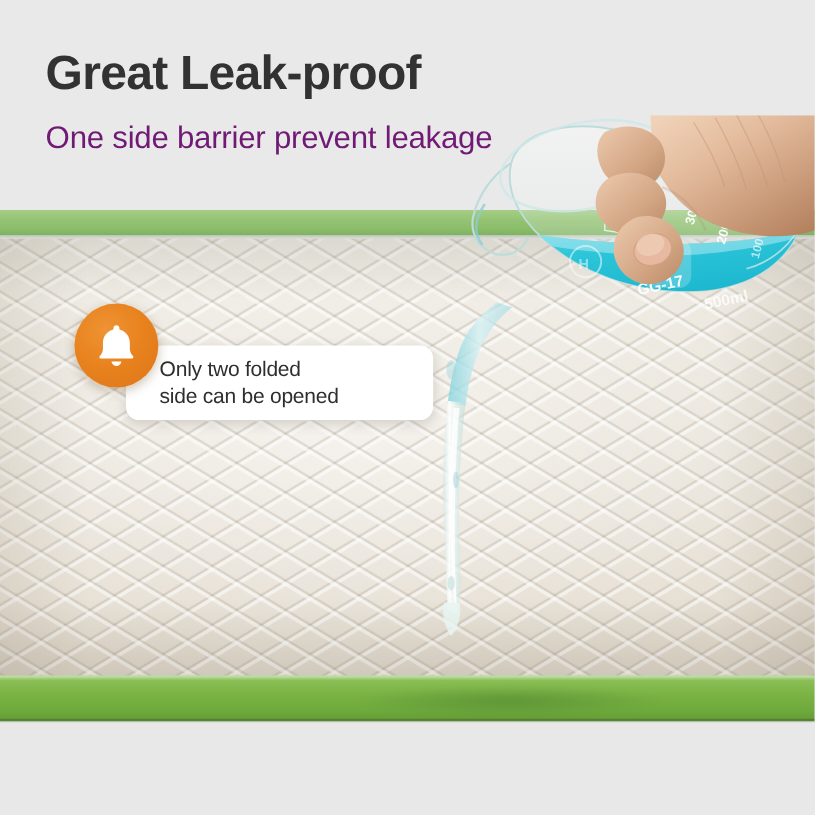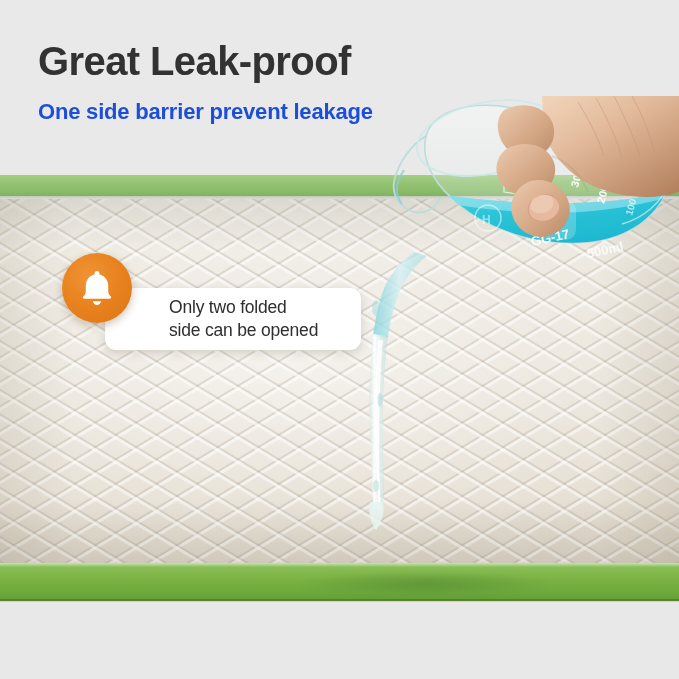--- a/index.html
+++ b/index.html
@@ -12,22 +12,22 @@
 
   
   .header{position:absolute;left:0;top:0;width:679px;height:175px;background:#e9e9e9;}
   .headline{
     position:absolute;left:38px;top:41px;
     font-size:40px;font-weight:bold;letter-spacing:-0.6px;
     color:#323232;white-space:nowrap;line-height:1;
   }
   .subhead{
     position:absolute;left:38px;top:99px;
-    font-size:22px;font-weight:bold;letter-spacing:-0.2px;
-    color:#1d4ed8;white-space:nowrap;line-height:1.2;
+    font-size:26px;font-weight:normal;letter-spacing:-0.2px;
+    color:#701a75;white-space:nowrap;line-height:1.2;
   }
 
   
   .mat-wrap{position:absolute;left:0;top:175px;width:679px;height:427px;overflow:hidden;}
 
   
   .edge-top{
     position:absolute;left:0;top:0;width:679px;height:21px;
     background:linear-gradient(180deg,#a5cd86 0%,#94c473 38%,#8cbd6b 72%,#7fb25f 100%);
   }
@@ -92,21 +92,21 @@
   .vessel{position:absolute;left:392px;top:96px;width:287px;height:215px;}
 
   
   .callout-card{
     position:absolute;left:105px;top:288px;width:256px;height:62px;
     background:#ffffff;border-radius:11px;
     box-shadow:0 3px 10px rgba(60,50,40,.18);
   }
   .callout-text{
     position:absolute;left:133px;top:296px;width:225px;
-    font-size:17.5px;line-height:1.32;color:#2e2e2e;letter-spacing:-0.2px;margin-left:36px;
+    font-size:17.5px;line-height:1.32;color:#2e2e2e;letter-spacing:-0.2px;
   }
   .badge{
     position:absolute;left:62px;top:253px;width:70px;height:70px;border-radius:50%;
     background:radial-gradient(circle at 38% 32%, #ef9334 0%, #e8821e 48%, #dd7617 100%);
     box-shadow:0 3px 9px rgba(90,55,10,.30);
   }
   .badge svg{position:absolute;left:17px;top:16px;}
 </style>
 </head>
 <body>

